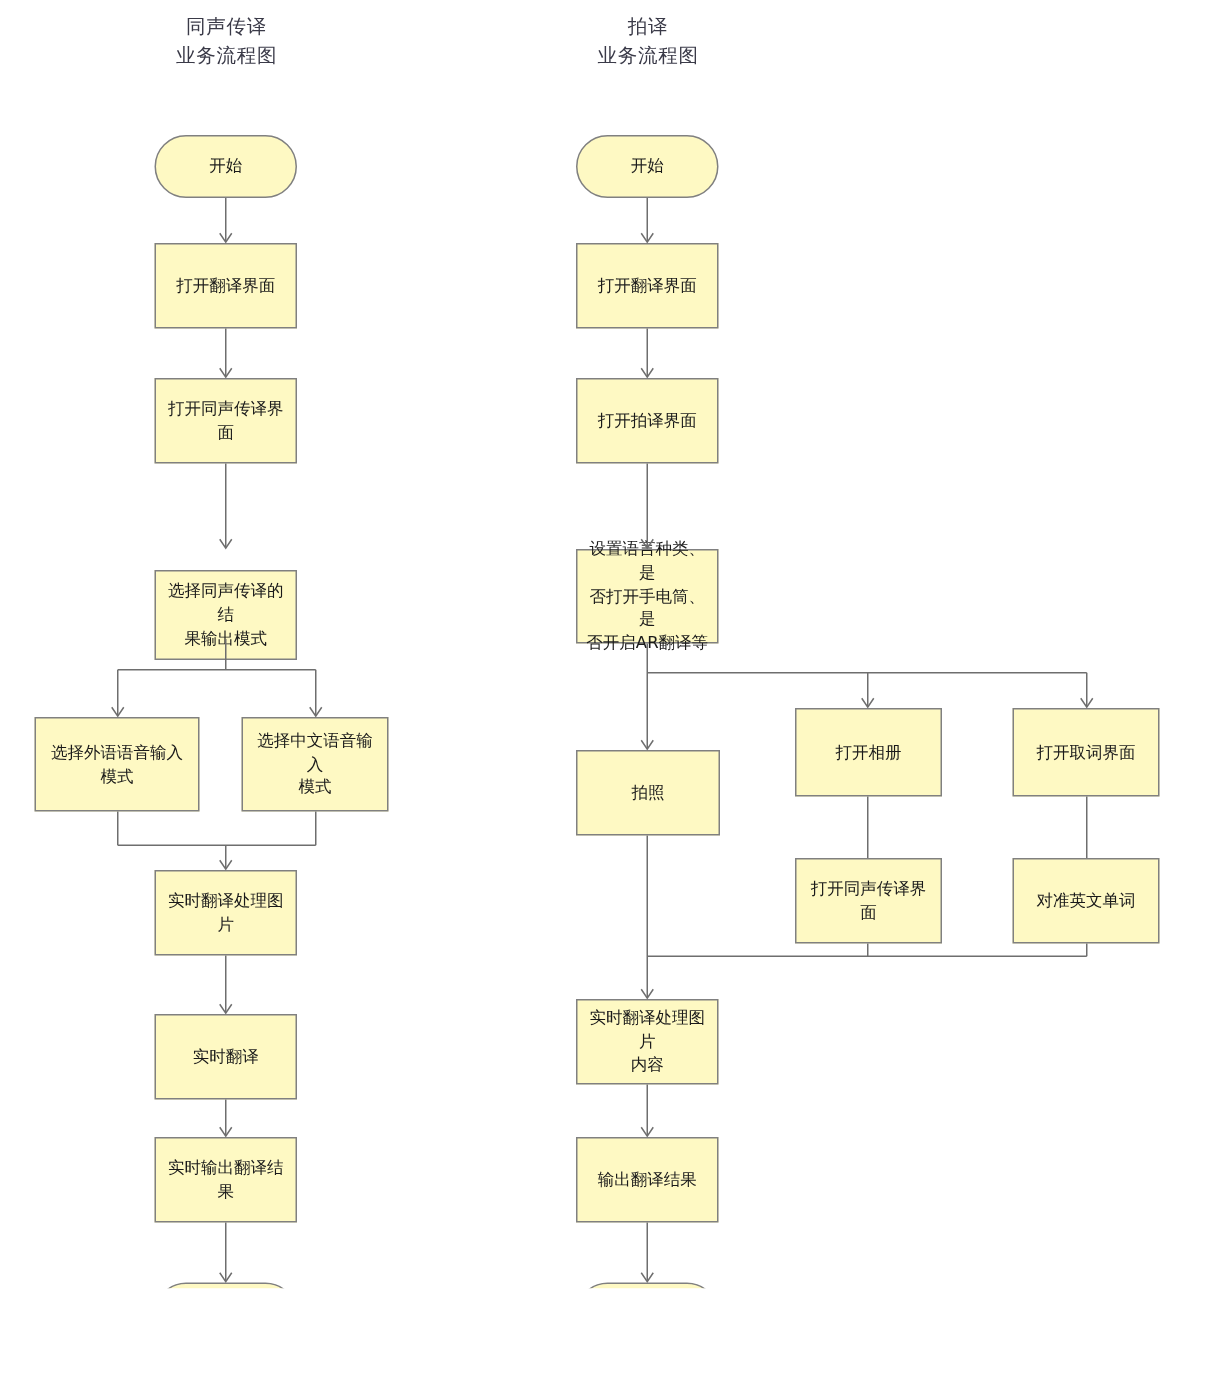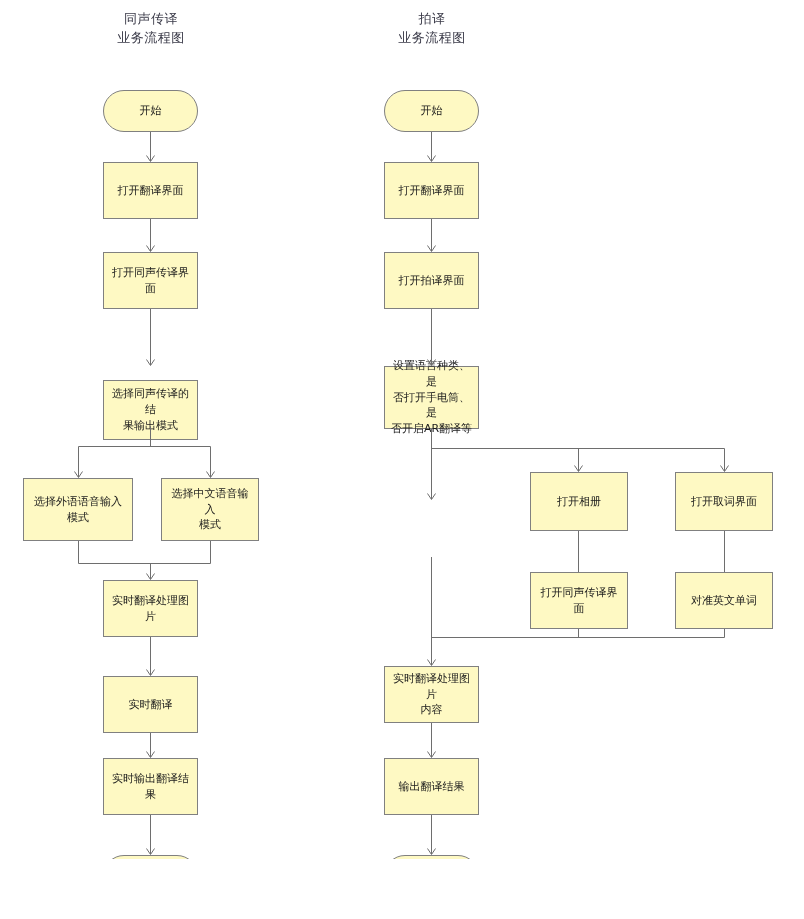--- a/index.html
+++ b/index.html
@@ -98,20 +98,21 @@
   <div class="node terminator" style="left:384px; top:90px; width:95px; height:42px;">开始</div>
 
   <div class="node" style="left:384px; top:162px; width:95px; height:57px;">打开翻译界面</div>
 
   <div class="node" style="left:384px; top:252px; width:95px; height:57px;">打开拍译界面</div>
 
   <div class="node" style="left:384px; top:366px; width:95px; height:63px;">设置语言种类、是
 否打开手电筒、是
 否开启AR翻译等</div>
 
+  <div class="node" style="left:384px; top:500px; width:96px; height:57px;">拍照</div>
 
   <div class="node" style="left:530px; top:472px; width:98px; height:59px;">打开相册</div>
 
   <div class="node" style="left:675px; top:472px; width:98px; height:59px;">打开取词界面</div>
 
   <div class="node" style="left:530px; top:572px; width:98px; height:57px;">打开同声传译界面</div>
 
   <div class="node" style="left:675px; top:572px; width:98px; height:57px;">对准英文单词</div>
 
   <div class="node" style="left:384px; top:666px; width:95px; height:57px;">实时翻译处理图片

